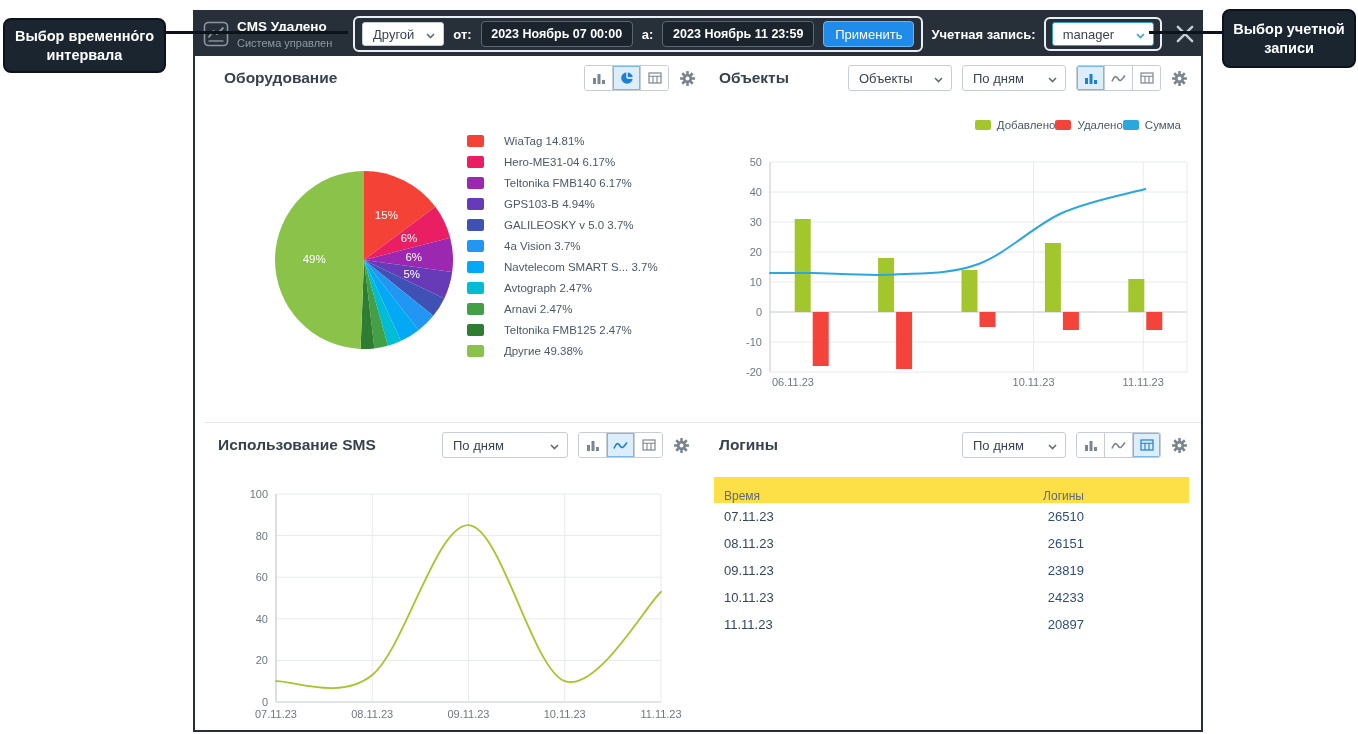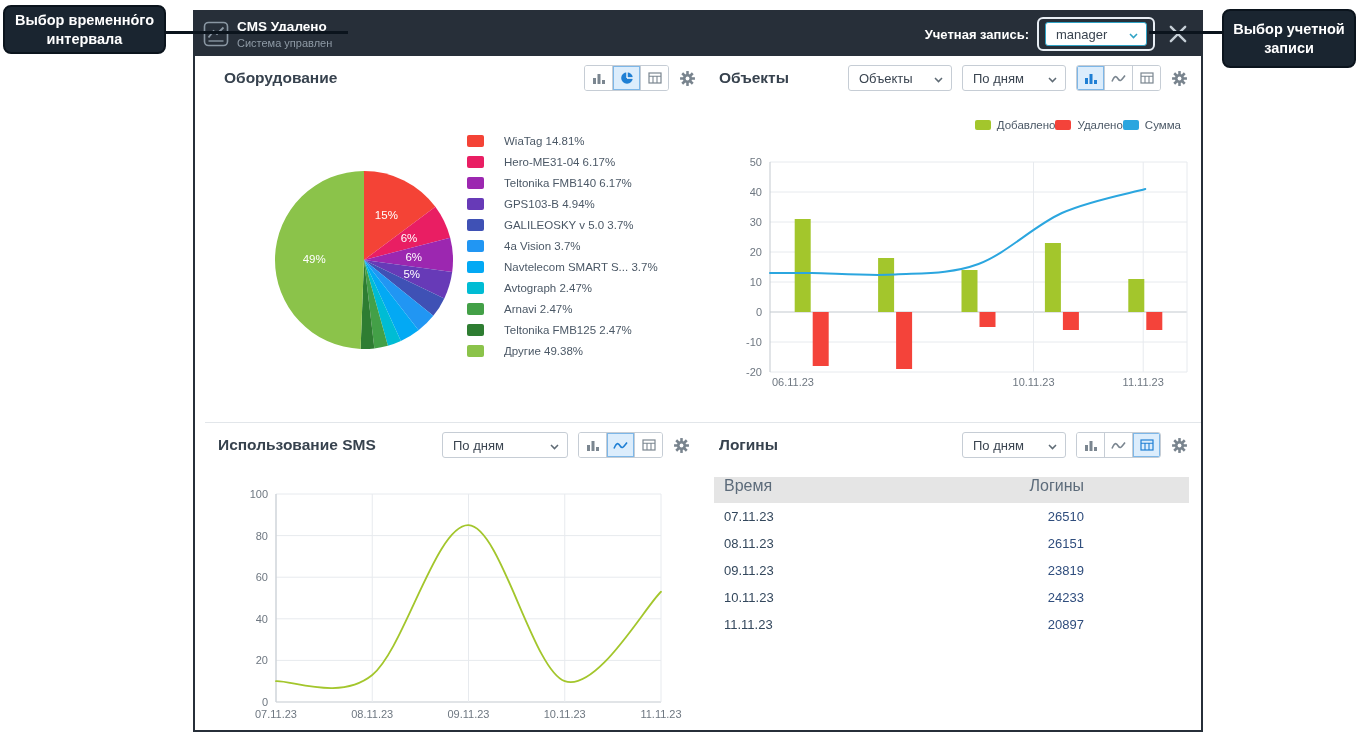--- a/index.html
+++ b/index.html
@@ -3,21 +3,21 @@
 <meta charset="utf-8">
 <style>
   html,body{margin:0;padding:0}
   body{width:1358px;height:734px;position:relative;background:#fff;overflow:hidden;
        font-family:"Liberation Sans",sans-serif;}
 
   
   .callout{position:absolute;background:#1a2530;border:2px solid #0b141d;border-radius:8px;
            color:#fff;display:flex;align-items:center;justify-content:center;text-align:center;
            font-size:14.5px;font-weight:600;line-height:1.3;padding:4px 8px;box-sizing:border-box;z-index:10}
-  #callout-left{left:3px;top:5px;width:163px;height:49px}
+  #callout-left{left:3px;top:18px;width:163px;height:55px}
   #callout-right{left:1222px;top:9px;width:134px;height:59px}
   .connector{position:absolute;height:3px;background:#0b141d;z-index:9}
   #conn-left{left:163px;top:31px;width:185px}
   #conn-right{left:1149px;top:31px;width:75px}
 
   
   .app{position:absolute;left:193px;top:10px;width:1010px;height:722px;background:#fff;
        border:2px solid #272f39;box-sizing:border-box}
   .header{height:44px;background:#272f39;display:flex;align-items:center;
           padding:0 10px 0 8px;box-sizing:border-box;position:relative}
@@ -68,21 +68,21 @@
   .legend-item{display:flex;align-items:center;height:21px;gap:20px}
   .legend-swatch{width:17px;height:12px;border-radius:2px;flex:0 0 auto}
   .legend-label{font-size:11.5px;color:#4b5866;white-space:nowrap}
   
   .combo-legend{position:absolute;top:62px;right:20px;display:flex;align-items:center}
   .combo-legend .legend-item{height:14px;gap:6px}
   .combo-legend .legend-swatch{width:16px;height:10px}
 
   
   .tbl{position:absolute;left:14px;right:12px;top:54px;font-size:13px}
-  .tbl-head{display:flex;background:#e5e5e5;height:26px;align-items:flex-start;color:#5c6b7a;font-size:16px}
+  .tbl-head{display:flex;background:#fde047;height:26px;align-items:flex-end;color:#5c6b7a;font-size:12px}
   .tbl-row{display:flex;height:27px;align-items:center}
   .c1{padding-left:10px;flex:0 0 300px;color:#33475c}
   .c2{flex:0 0 60px;text-align:right;color:#2f4d7d}
   .tbl-head .c1,.tbl-head .c2{color:#5c6b7a}
 </style>
 </head>
 <body>
 
 <div class="callout" id="callout-left">
   <span>Выбор временно́го интервала</span>
@@ -100,20 +100,33 @@
           <rect x="1.5" y="1.5" width="23" height="23" rx="4" fill="none" stroke="#8a97a3" stroke-width="1.6"></rect>
           <path d="M5.5 16.5 L10.5 10 L14 13 L20.5 6.5" fill="none" stroke="#8a97a3" stroke-width="1.8"></path>
           <path d="M5.5 20 H20.5" stroke="#8a97a3" stroke-width="1.4"></path>
         </svg>
     </span>
     <div class="title-block">
       <div class="app-title">CMS Удалено</div>
       <div class="app-subtitle">Система управлен</div>
     </div>
 
+    <div class="hl-box">
+      <div class="sel sel-interval">
+        <span>Другой</span>
+        <span><svg width="9" height="6" viewBox="0 0 9 6">
+              <path d="M1 1 L4.5 4.6 L8 1" stroke="#5f6b75" stroke-width="1.5" fill="none"></path>
+            </svg></span>
+      </div>
+      <span class="hdr-label">от:</span>
+      <div class="date-input">2023 Ноябрь 07 00:00</div>
+      <span class="hdr-label">а:</span>
+      <div class="date-input">2023 Ноябрь 11 23:59</div>
+      <button class="apply-btn">Применить</button>
+    </div>
 
     <span class="hdr-label account-label">Учетная запись:</span>
     <div class="hl-box hl-box2">
       <div class="sel sel-account">
         <span>manager</span>
         <span><svg width="9" height="6" viewBox="0 0 9 6">
               <path d="M1 1 L4.5 4.6 L8 1" stroke="#2fa3c5" stroke-width="1.5" fill="none"></path>
             </svg></span>
       </div>
     </div>

